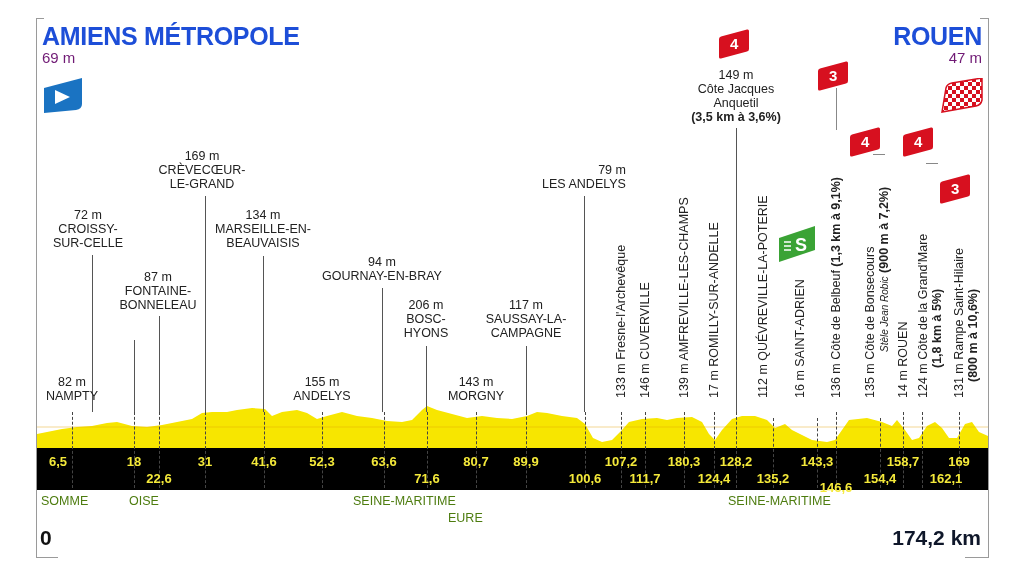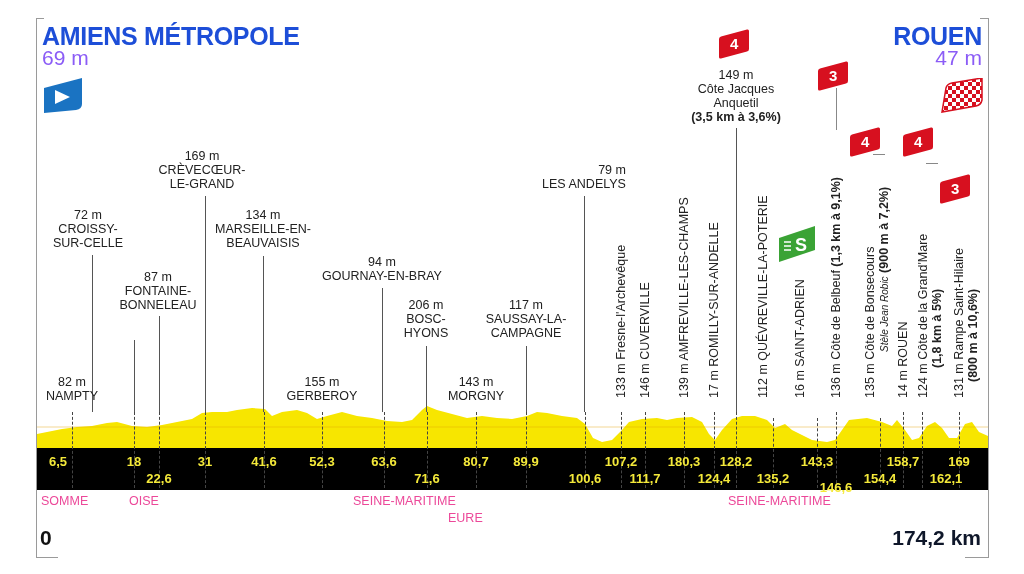--- a/index.html
+++ b/index.html
@@ -5,31 +5,31 @@
   html,body{margin:0;padding:0;background:#fff;}
   body{width:1024px;height:574px;position:relative;overflow:hidden;font-family:"Liberation Sans","DejaVu Sans",sans-serif;color:#1a1a1a;}
   .abs{position:absolute;}
   .frame-l{position:absolute;left:36px;top:18px;width:1px;height:540px;background:#9a9a9a;}
   .frame-l-top{position:absolute;left:36px;top:18px;width:8px;height:1px;background:#9a9a9a;}
   .frame-l-bot{position:absolute;left:36px;top:557px;width:22px;height:1px;background:#9a9a9a;}
   .frame-r{position:absolute;left:988px;top:18px;width:1px;height:540px;background:#9a9a9a;}
   .frame-r-top{position:absolute;left:980px;top:18px;width:9px;height:1px;background:#9a9a9a;}
   .frame-r-bot{position:absolute;left:965px;top:557px;width:24px;height:1px;background:#9a9a9a;}
   .title{font-weight:bold;font-size:25px;letter-spacing:-0.3px;color:#1d4ed8;line-height:26px;}
-  .alt{font-size:21px;line-height:22px;color:#8b5cf6;}
+  .alt{font-size:15px;line-height:22px;color:#701a75;}
   .lbl{position:absolute;font-size:12.5px;line-height:14px;text-align:center;color:#222;white-space:nowrap;transform:translateX(-50%);}
   .lbl .m{display:block;}
   .vline{position:absolute;width:1px;background:#555;}
   .dash{position:absolute;width:0;border-left:1px dashed #444;}
   .vlab{position:absolute;font-size:12.5px;line-height:14px;color:#222;white-space:nowrap;transform-origin:0 0;transform:rotate(-90deg);}
   .vlab b{font-weight:bold;}
   .vlab .it{font-style:italic;font-size:10px;}
   .band{position:absolute;left:37px;top:448px;width:951px;height:42px;background:#000;}
   .km{position:absolute;font-weight:bold;font-size:13px;color:#f4e93a;transform:translateX(-50%);line-height:14px;}
-  .dept{position:absolute;font-size:12.5px;color:#ec4899;line-height:14px;text-align:center;}
+  .dept{position:absolute;font-size:12.5px;color:#4d7c0f;line-height:14px;text-align:center;}
   .cat{position:absolute;width:30px;height:22px;background:#d7101f;color:#fff;font-weight:bold;font-size:15px;text-align:center;line-height:22px;transform:skewY(-15deg);border-radius:2px;}
   .cat span{display:inline-block;transform:skewY(15deg);}
 </style>
 </head>
 <body>
 
 <div class="frame-l-top"></div>
 <div class="frame-l"></div>
 <div class="frame-l-bot"></div>
 <div class="frame-r-top"></div>
@@ -123,21 +123,21 @@
     <span class="m">CRÈVECŒUR-</span>
     <span class="m">LE-GRAND</span>
   </div>
 <div class="lbl" style="left:263px;top:208px;">
     <span class="m">134 m</span>
     <span class="m">MARSEILLE-EN-</span>
     <span class="m">BEAUVAISIS</span>
   </div>
 <div class="lbl" style="left:322px;top:375px;">
     <span class="m">155 m</span>
-    <span class="m">GERBEROY</span>
+    <span class="m">ANDELYS</span>
   </div>
 <div class="lbl" style="left:382px;top:255px;">
     <span class="m">94 m</span>
     <span class="m">GOURNAY-EN-BRAY</span>
   </div>
 <div class="lbl" style="left:426px;top:298px;">
     <span class="m">206 m</span>
     <span class="m">BOSC-</span>
     <span class="m">HYONS</span>
   </div>

